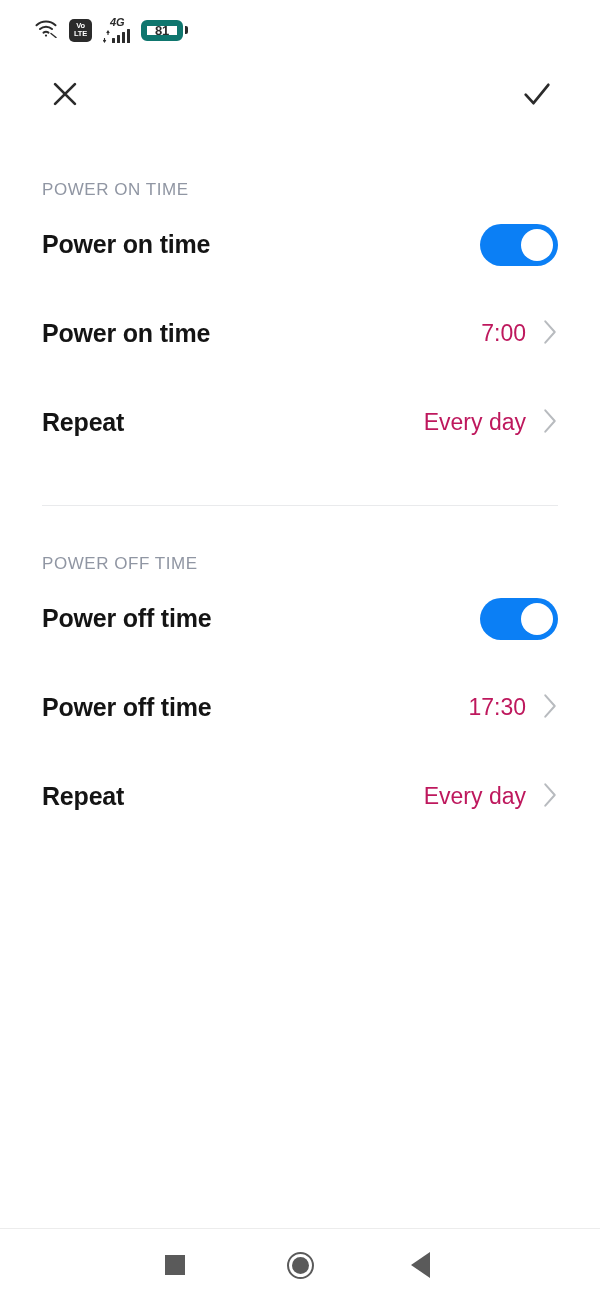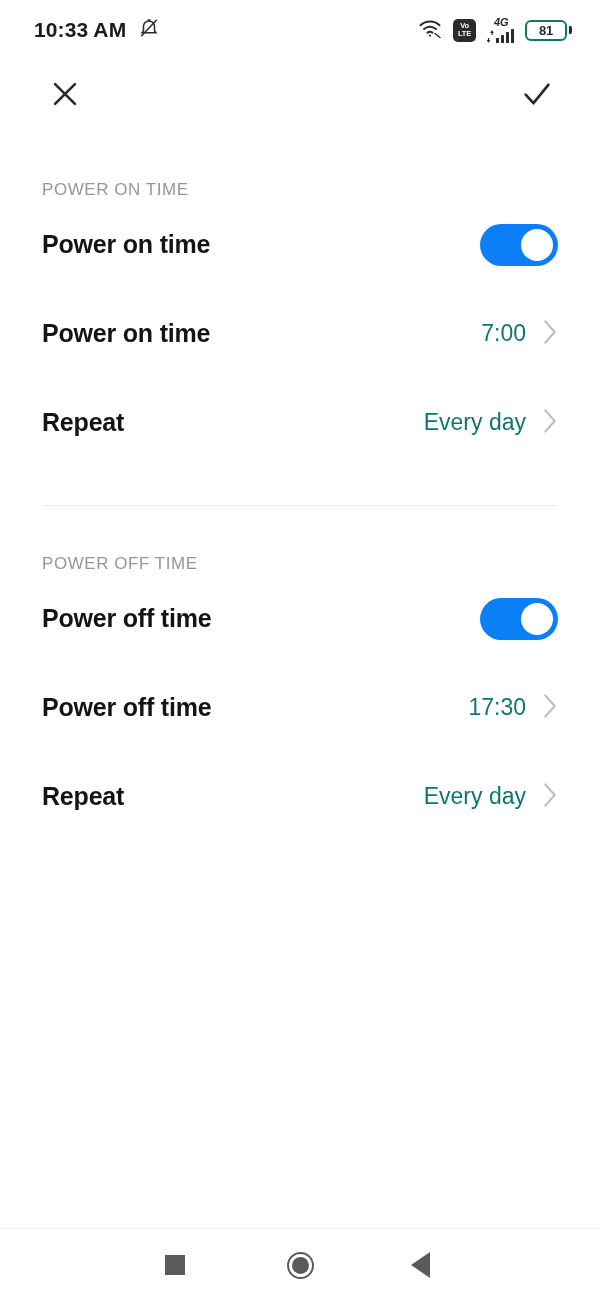--- a/index.html
+++ b/index.html
@@ -32,21 +32,21 @@
   .volte-icon .t { font-size:7.5px; font-weight:bold; letter-spacing:-.2px; }
   .volte-icon .b { font-size:7.5px; font-weight:bold; letter-spacing:-.2px; margin-top:.5px; }
 
   .signal-wrap { display:flex; flex-direction:column; align-items:flex-start; }
   .signal-label { font-size:11px; font-weight:bold; color:#2b2b2b; line-height:1; margin-left:7px; margin-bottom:1px;font-style:italic; }
   .signal-bars { display:flex; align-items:flex-end; gap:1.5px; height:14px; }
   .signal-bars i { display:block; width:3.5px; background:#2b2b2b; border-radius:.5px; }
 
   .battery { display:flex; align-items:center; }
   .battery-body {
-    width:42px; height:21px; border:2px solid #0f766e; border-radius:6px;
+    width:42px; height:21px; border:6px solid #0f766e; border-radius:6px;
     display:flex; align-items:center; justify-content:center;
   }
   .battery-body span { font-size:13px; font-weight:bold; color:#2b2b2b; letter-spacing:-.2px; }
   .battery-cap { width:3px; height:8px; background:#2b2b2b; border-radius:0 2px 2px 0; margin-left:2px; }
 
   
   .appbar {
     height:72px; flex:0 0 72px;
     display:flex; align-items:center; justify-content:space-between;
     padding:0 40px 0 42px;
@@ -70,21 +70,21 @@
     font-weight:400;
   }
   .row {
     height:89px;
     padding:0 42px;
     display:flex; align-items:center; justify-content:space-between;
     cursor:pointer;
   }
   .row-label { font-size:25px; font-weight:bold; color:#141414; letter-spacing:-.2px; }
   .row-right { display:flex; align-items:center; gap:16px; }
-  .row-value { font-size:23px; color:#0f766e; font-weight:400;text-align:center; }
+  .row-value { font-size:23px; color:#be185d; font-weight:400;text-align:center; }
   .chev { display:block; }
 
   .toggle {
     width:78px; height:42px; border-radius:21px; position:relative;
     cursor:pointer; flex:0 0 auto;
   }
   .toggle .knob {
     position:absolute; top:5px; width:32px; height:32px; border-radius:50%;
     background:#fff;
   }
@@ -107,29 +107,20 @@
   .circ { width:27px; height:27px; border-radius:50%; border:2.5px solid #5a5a5a; display:flex; align-items:center; justify-content:center; }
   .circ i { display:block; width:17px; height:17px; border-radius:50%; background:#5a5a5a; }
   .tri { width:0; height:0; border-top:13px solid transparent; border-bottom:13px solid transparent; border-right:19px solid #5a5a5a; }
 </style>
 </head>
 <body>
 
 <div class="phone">
 
   <div class="statusbar">
-    <div class="status-left">
-      <span class="clock">10:33 AM</span>
-      <span class="bell-icon">
-        <svg width="22" height="22" viewBox="0 0 24 24" fill="none" stroke="#2b2b2b" stroke-width="1.7" stroke-linecap="round">
-          <path d="M18 15v-4.5a6 6 0 0 0-5-5.9V4a1 1 0 0 0-2 0v0.6a6 6 0 0 0-5 5.9V15l-1.6 2.2h15.2L18 15z"></path>
-          <path d="M4 20.5 L20 3.5"></path>
-        </svg>
-      </span>
-    </div>
     <div class="status-right">
       <span class="wifi-icon">
         <svg width="24" height="20" viewBox="0 0 24 20" fill="none" stroke="#2b2b2b" stroke-width="2" stroke-linecap="round">
           <path d="M2.5 7.2 A14 14 0 0 1 21.5 7.2"></path>
           <path d="M6 11 A9 9 0 0 1 18 11"></path>
           <path d="M9.5 14.6 A4.3 4.3 0 0 1 14.5 14.6"></path>
           <circle cx="12" cy="17.6" r="1.1" fill="#2b2b2b" stroke="none"></circle>
           <path d="M17 15.5 L22 19.5" stroke-width="1.4"></path>
         </svg>
       </span>

